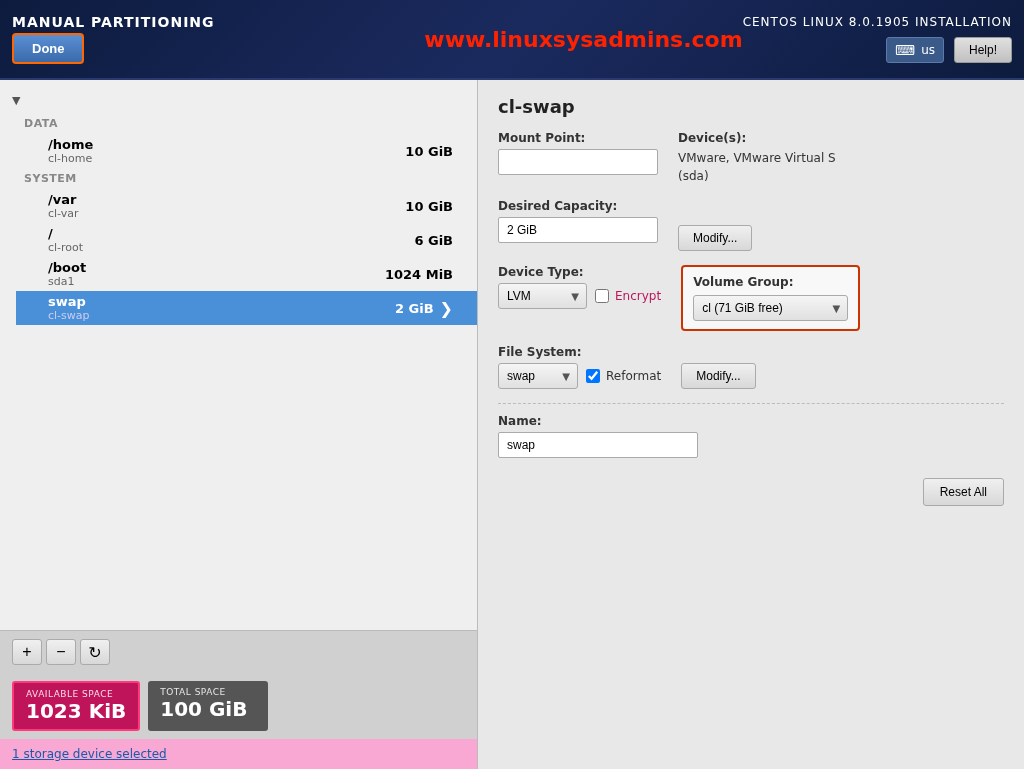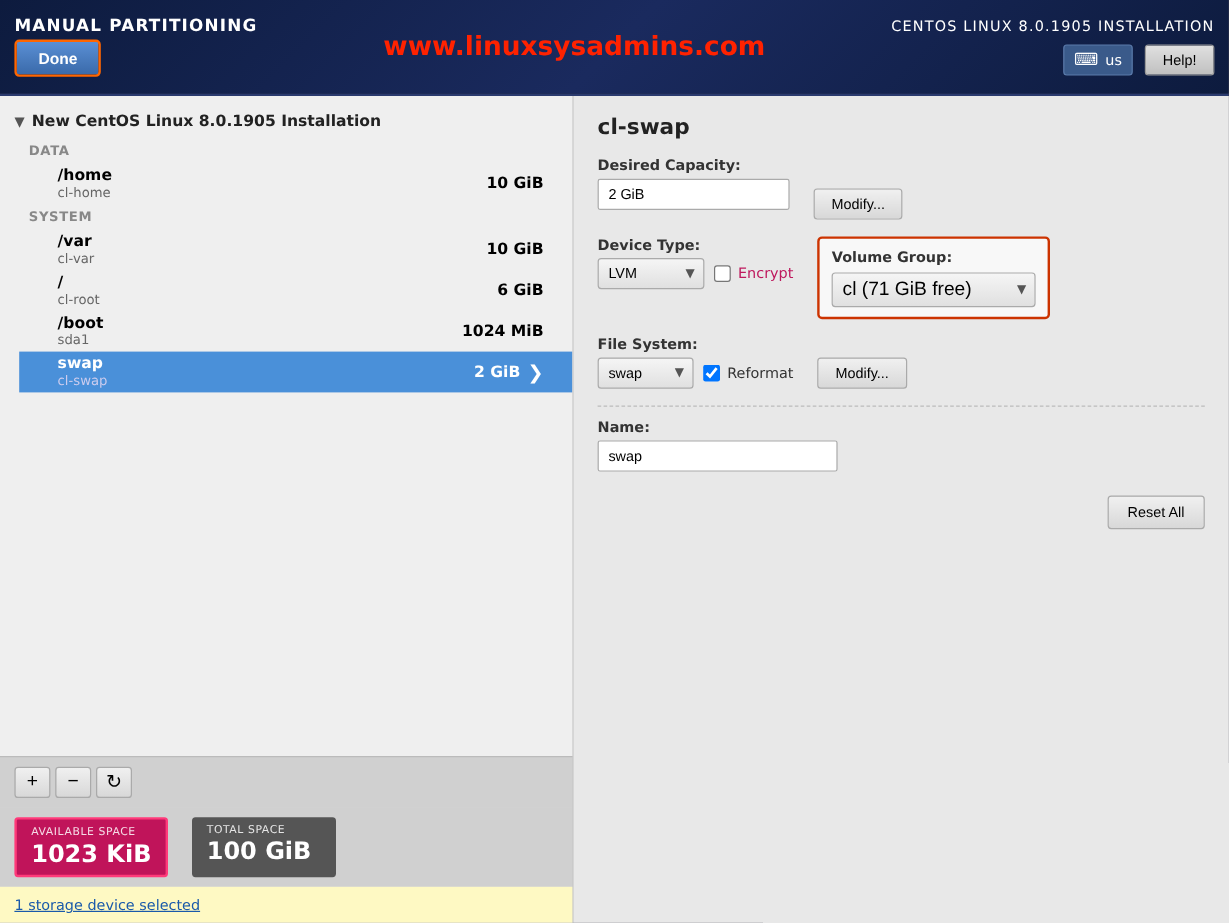--- a/index.html
+++ b/index.html
@@ -38,21 +38,21 @@
       border-radius: 4px;
       color: white;
       padding: 6px 18px;
       font-size: 13px;
       font-weight: bold;
       cursor: pointer;
       width: 72px;
     }
     .header-center {
       flex: 1;
-      text-align: center;
+      text-align: right;
     }
     .watermark {
       color: #ff2200;
       font-size: 22px;
       font-weight: bold;
     }
     .header-right {
       display: flex;
       flex-direction: column;
       align-items: flex-end;
@@ -195,21 +195,21 @@
       cursor: pointer;
       display: flex;
       align-items: center;
       justify-content: center;
     }
 
     
     .space-bar {
       display: flex;
       padding: 8px 12px;
-      gap: 20px;
+      gap: 8px;
       background: #d0d0d0;
     }
     .space-box {
       padding: 6px 12px;
       border-radius: 3px;
       min-width: 120px;
     }
     .space-box.available {
       background: #c0145a;
       border: 2px solid #ff3a7a;
@@ -229,21 +229,21 @@
       font-size: 20px;
       font-weight: bold;
       line-height: 1.2;
     }
     .storage-link {
       padding: 8px 12px;
       color: #1a5aaa;
       text-decoration: underline;
       cursor: pointer;
       font-size: 12px;
-      background: #fef9c3;
+      background: #f9a8d4;
     }
 
     
     .right-panel {
       flex: 1;
       background: #e8e8e8;
       padding: 16px 20px;
       overflow-y: auto;
     }
     .section-title {
@@ -327,24 +327,24 @@
       margin-bottom: 6px;
     }
     .vg-select-wrapper {
       position: relative;
     }
     .vg-select {
       background: linear-gradient(to bottom, #f5f5f5, #e0e0e0);
       border: 1px solid #aaa;
       border-radius: 3px;
       padding: 5px 12px 5px 8px;
-      font-size: 16px;
+      font-size: 12px;
       appearance: none;
       cursor: pointer;
-      width: 170px;
+      width: 155px;
     }
 
     .encrypt-row {
       display: flex;
       align-items: center;
       gap: 6px;
     }
     .encrypt-checkbox {
       width: 14px;
       height: 14px;
@@ -427,21 +427,20 @@
     </div>
   </div>
 </div>
 
 <div class="main-content">
 
   <div class="left-panel">
     <div class="partition-list">
       <div class="tree-item-header">
         <span class="tree-arrow">▼</span>
-        <span>New CentOS Linux 8.0.1905 Installation</span>
       </div>
 
       <div class="category-label">DATA</div>
 
       <div class="partition-item">
         <div class="part-left">
           <span class="part-name">/home</span>
           <span class="part-label">cl-home</span>
         </div>
         <div class="part-right">
@@ -512,20 +511,30 @@
 
     <div class="storage-link">
       <span>1 storage device selected</span>
     </div>
   </div>
 
   <div class="right-panel">
 
     <div class="section-title">cl-swap</div>
 
+    <div class="form-row">
+      <div class="form-group">
+        <label class="form-label">Mount Point:</label>
+        <input class="form-input" type="text" value="" style="width: 160px;">
+      </div>
+      <div class="form-group">
+        <label class="form-label">Device(s):</label>
+        <div class="device-info">VMware, VMware Virtual S<br>(sda)</div>
+      </div>
+    </div>
 
     <div class="form-row">
       <div class="form-group">
         <label class="form-label">Desired Capacity:</label>
         <input class="form-input" type="text" value="2 GiB" style="width: 160px;">
       </div>
       <div class="form-group">
         <div style="height:18px;"></div>
         <button class="modify-btn">Modify...</button>
       </div>

